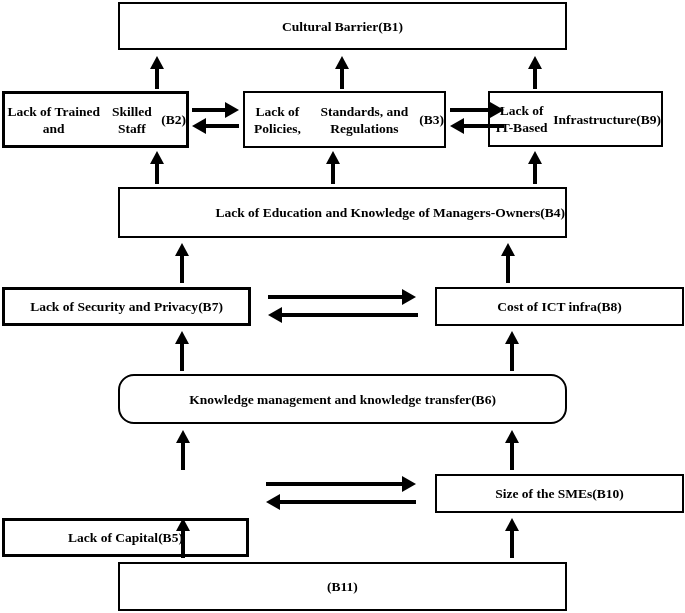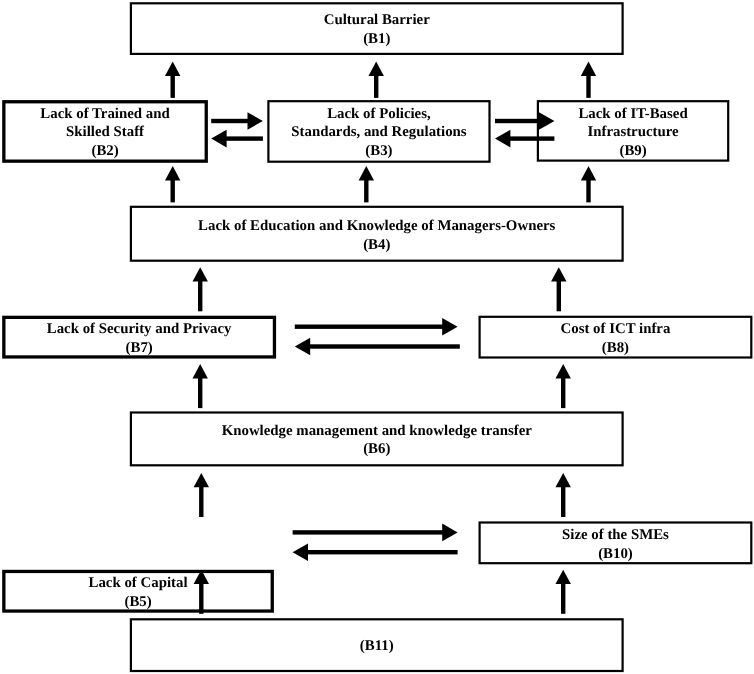--- a/index.html
+++ b/index.html
@@ -12,21 +12,21 @@
     font-family: "Liberation Serif", "DejaVu Serif", serif;
     color: #000000;
     overflow: hidden;
   }
   .box {
     position: absolute;
     box-sizing: border-box;
     border: 2px solid #000000;
     background: #ffffff;
     display: flex;
-    flex-direction: column;
+    flex-direction: row;
     justify-content: center;
     align-items: center;
     text-align: center;
     font-weight: 700;
     font-size: 13.5px;
     line-height: 17px;
   }
   .box.thick { border-width: 3px; text-align: center; }
   
   .arrow-up { position: absolute; width: 14px; }
@@ -79,35 +79,35 @@
     <div>Lack of Policies,</div>
     <div>Standards, and Regulations</div>
     <div>(B3)</div>
   </div>
   <div class="box" style="left:488px; top:91px; width:175px; height:56px;">
     <div>Lack of IT-Based</div>
     <div>Infrastructure</div>
     <div>(B9)</div>
   </div>
 
-  <div class="box" style="left:118px; top:187px; width:449px; height:51px;">
+  <div class="box" style="left:118px; top:187px; width:449px; height:51px;justify-content:flex-end;">
     <div>Lack of Education and Knowledge of Managers-Owners</div>
     <div>(B4)</div>
   </div>
 
   <div class="box thick" style="left:2px; top:287px; width:249px; height:39px;">
     <div>Lack of Security and Privacy</div>
     <div>(B7)</div>
   </div>
   <div class="box" style="left:435px; top:287px; width:249px; height:39px;">
     <div>Cost of ICT infra</div>
     <div>(B8)</div>
   </div>
 
-  <div class="box" style="left:118px; top:374px; width:449px; height:50px;">
+  <div class="box" style="left:118px; top:374px; width:449px; height:50px;border-radius:16px;">
     <div>Knowledge management and knowledge transfer</div>
     <div>(B6)</div>
   </div>
 
   <div class="box thick" style="left:2px; top:474px; width:247px; height:39px;margin-top:44px;">
     <div>Lack of Capital</div>
     <div>(B5)</div>
   </div>
   <div class="box" style="left:435px; top:474px; width:249px; height:39px;">
     <div>Size of the SMEs</div>

